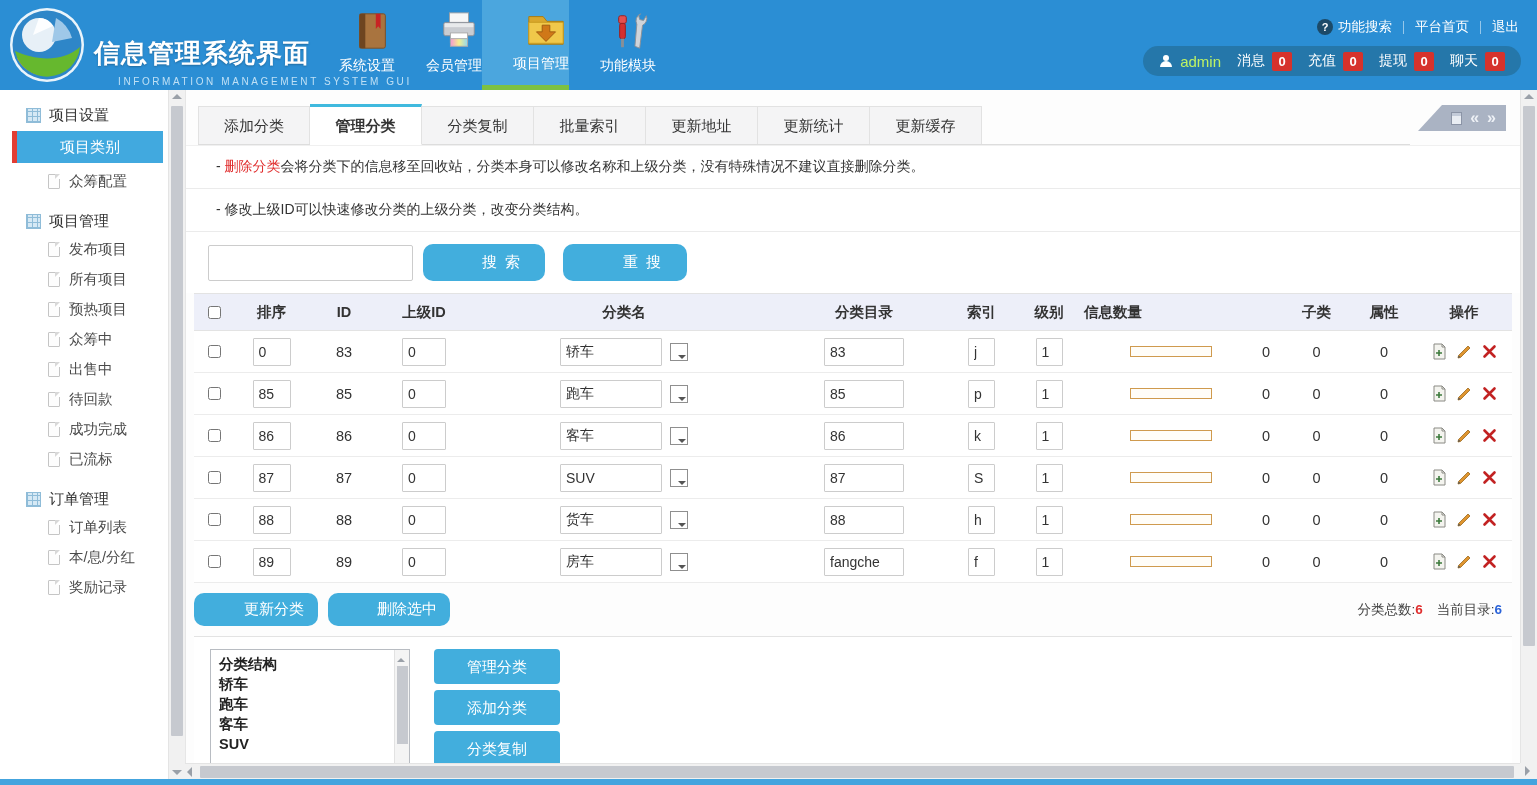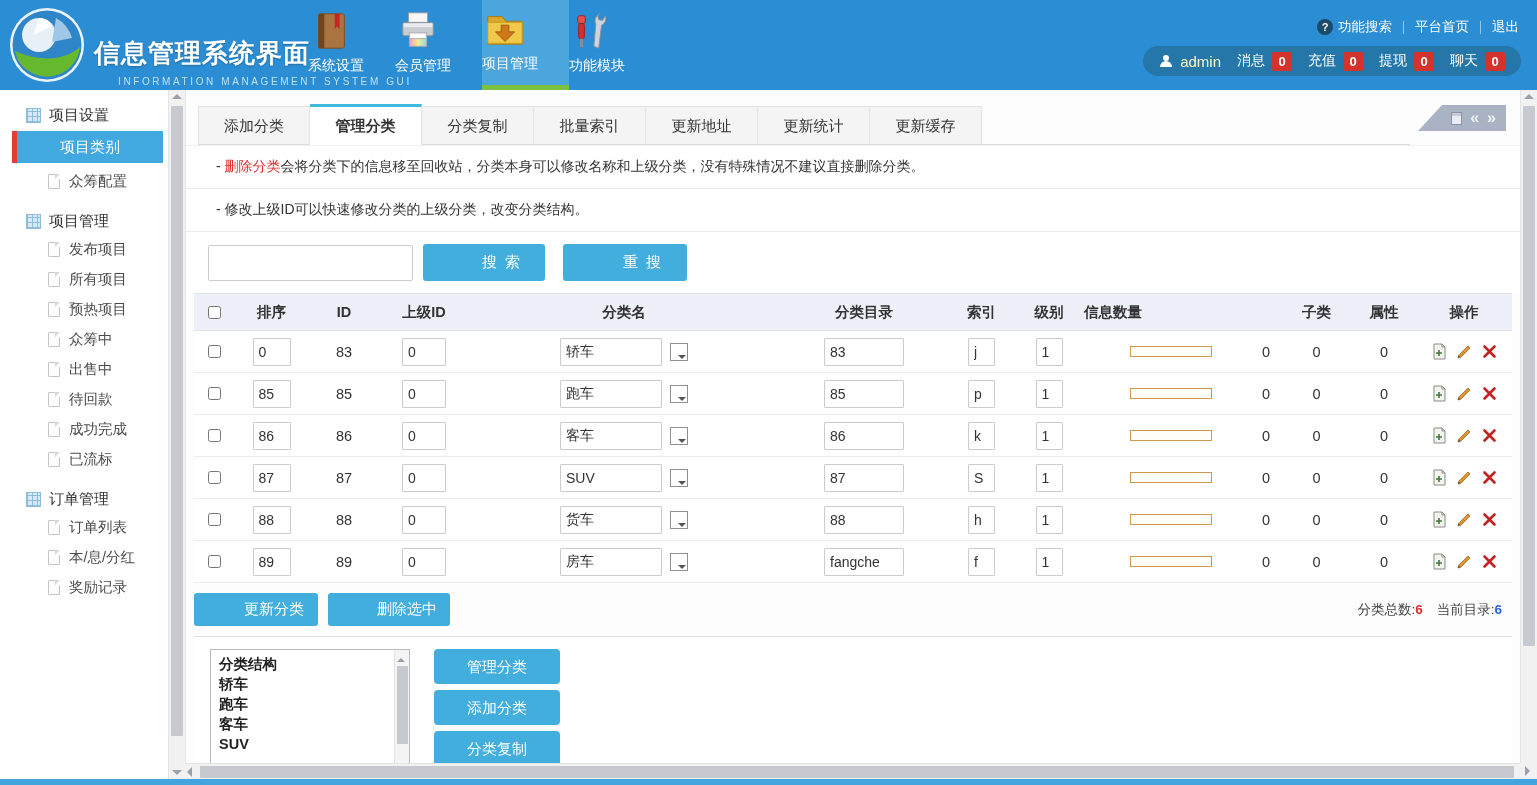--- a/index.html
+++ b/index.html
@@ -7,30 +7,30 @@
   html,body { width:1537px; height:785px; overflow:hidden; }
   body { font-family:"Liberation Sans","DejaVu Sans",sans-serif; background:#44a4de; position:relative; }
 
   
   .header { position:absolute; left:0; top:0; width:1537px; height:90px; background:#2b8ed4; }
   .logo { position:absolute; left:8px; top:6px; width:78px; height:78px; }
   .title-block { position:absolute; left:94px; top:36px; }
   .app-title { color:#fff; font-size:26px; font-weight:bold; letter-spacing:1px; text-shadow:0 1px 2px rgba(0,0,0,.25); }
   .app-subtitle { color:#bfe0f5; font-size:10px; letter-spacing:2.6px; margin-top:5px;margin-left:24px; }
   .main-nav { position:absolute; left:308px; top:0; height:90px; display:flex; }
-  .nav-item { width:87px; height:90px; display:flex; flex-direction:column; align-items:flex-start; justify-content:flex-start; padding-top:8px; cursor:pointer; }
+  .nav-item { width:87px; height:90px; display:flex; flex-direction:column; align-items:flex-end; justify-content:flex-start; padding-top:8px; cursor:pointer; }
   .nav-item.active { background:#4ba6de; border-bottom:5px solid #7dc142; padding-top:6px; }
   .nav-item .nav-icon { width:46px; height:46px; display:flex; align-items:center; justify-content:center; }
   .nav-item .nav-label { color:#fff; font-size:14px; margin-top:3px; }
   .quick-links { position:absolute; right:18px; top:18px; display:flex; align-items:center; color:#fff; font-size:13.5px; }
   .quick-links .sep { width:1px; height:13px; background:rgba(255,255,255,.5); margin:0 11px; }
   .help-circle { width:16px; height:16px; border-radius:50%; background:#1c4a68; color:#fff; font-size:11px; font-weight:bold; display:inline-flex; align-items:center; justify-content:center; margin-right:5px; }
   .q-link { cursor:pointer; }
   .user-bar { position:absolute; right:16px; top:46px; height:30px; background:#2577aa; border-radius:15px; display:flex; align-items:center; padding:0 16px; }
-  .user-name { color:#fef9c3; font-size:15px; margin-left:7px; }
+  .user-name { color:#bef264; font-size:15px; margin-left:7px; }
   .stat-label { color:#fff; font-size:14px; margin-left:16px; cursor:pointer; }
   .badge { min-width:20px; height:19px; background:#d6322c; color:#fff; font-size:13px; font-weight:bold; border-radius:2px; display:inline-flex; align-items:center; justify-content:center; margin-left:7px; padding:0 4px; }
 
   
   .layout { position:absolute; left:0; top:90px; width:1537px; height:689px; background:#fff; }
 
   
   .sidebar { position:absolute; left:0; top:0; width:168px; height:689px; background:#fff; overflow:hidden; }
   .side-group { margin-top:12px; height:26px; display:flex; align-items:center; gap:8px; padding-left:26px; color:#333; font-size:15px; cursor:pointer; }
   .grid-icon { width:15px; height:15px; border:1px solid #8fbcd8; background:
@@ -61,21 +61,21 @@
   .tab { width:112px; height:38px; line-height:38px; text-align:center; font-size:15px; color:#333; background:#f4f4f5; border-top:1px solid #e2e2e2; border-right:1px solid #e2e2e2; cursor:pointer; }
   .tab:first-child { border-left:1px solid #e2e2e2; }
   .tab.active { background:#fff; border-top:3px solid #3fb9de; height:41px; line-height:38px; font-weight:bold; margin-bottom:-1px; border-bottom:1px solid #fff; }
 
   .notice { padding:12px 0 12px 30px; border-bottom:1px solid #ebebeb; background:#fff; font-size:14px; color:#333; }
   .notice:first-child { border-top:1px solid #f0f0f0; }
   .notice .red { color:#e02d2d; }
 
   .search-row { display:flex; align-items:center; gap:10px; padding:12px 0 12px 22px; background:#fff; }
   .search-input { width:205px; height:36px; border:1px solid #ccc; border-radius:2px; font-size:14px; padding:0 8px; }
-  .btn { background:#42aedd; color:#fff; border:none; border-radius:3px; font-size:15px; cursor:pointer; font-family:inherit;padding-left:36px; }
+  .btn { background:#42aedd; color:#fff; border:none; border-radius:10px; font-size:15px; cursor:pointer; font-family:inherit;padding-left:36px; }
   .btn-search { width:122px; height:37px; letter-spacing:2px; }
   .btn-research { width:124px; height:37px; letter-spacing:2px; margin-left:8px; }
 
   
   .gtable { margin:0 8px; background:#fff; }
   .thead { display:flex; align-items:center; height:38px; background:#edeff9; border-top:1px solid #e3e3e3; border-bottom:1px solid #e3e3e3; font-size:14.5px; font-weight:bold; color:#333; }
   .trow { display:flex; align-items:center; height:42px; border-bottom:1px solid #ececec; background:#fff; }
   .cell { display:flex; align-items:center; justify-content:center; font-size:14.5px; color:#333; }
   .c-check { width:40px; } .c-sort { width:75px; } .c-id { width:70px; } .c-parent { width:90px; }
   .c-name { width:310px; gap:8px; } .c-dir { width:170px; } .c-idx { width:65px; } .c-lvl { width:70px; }

